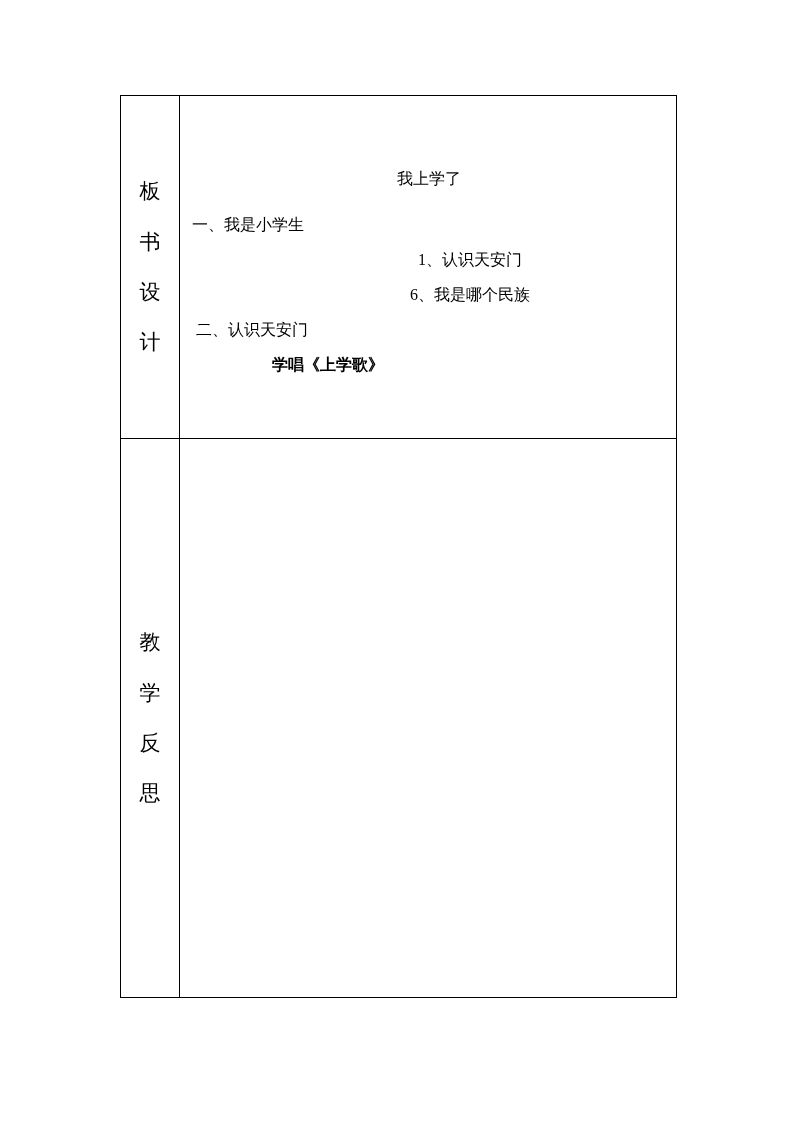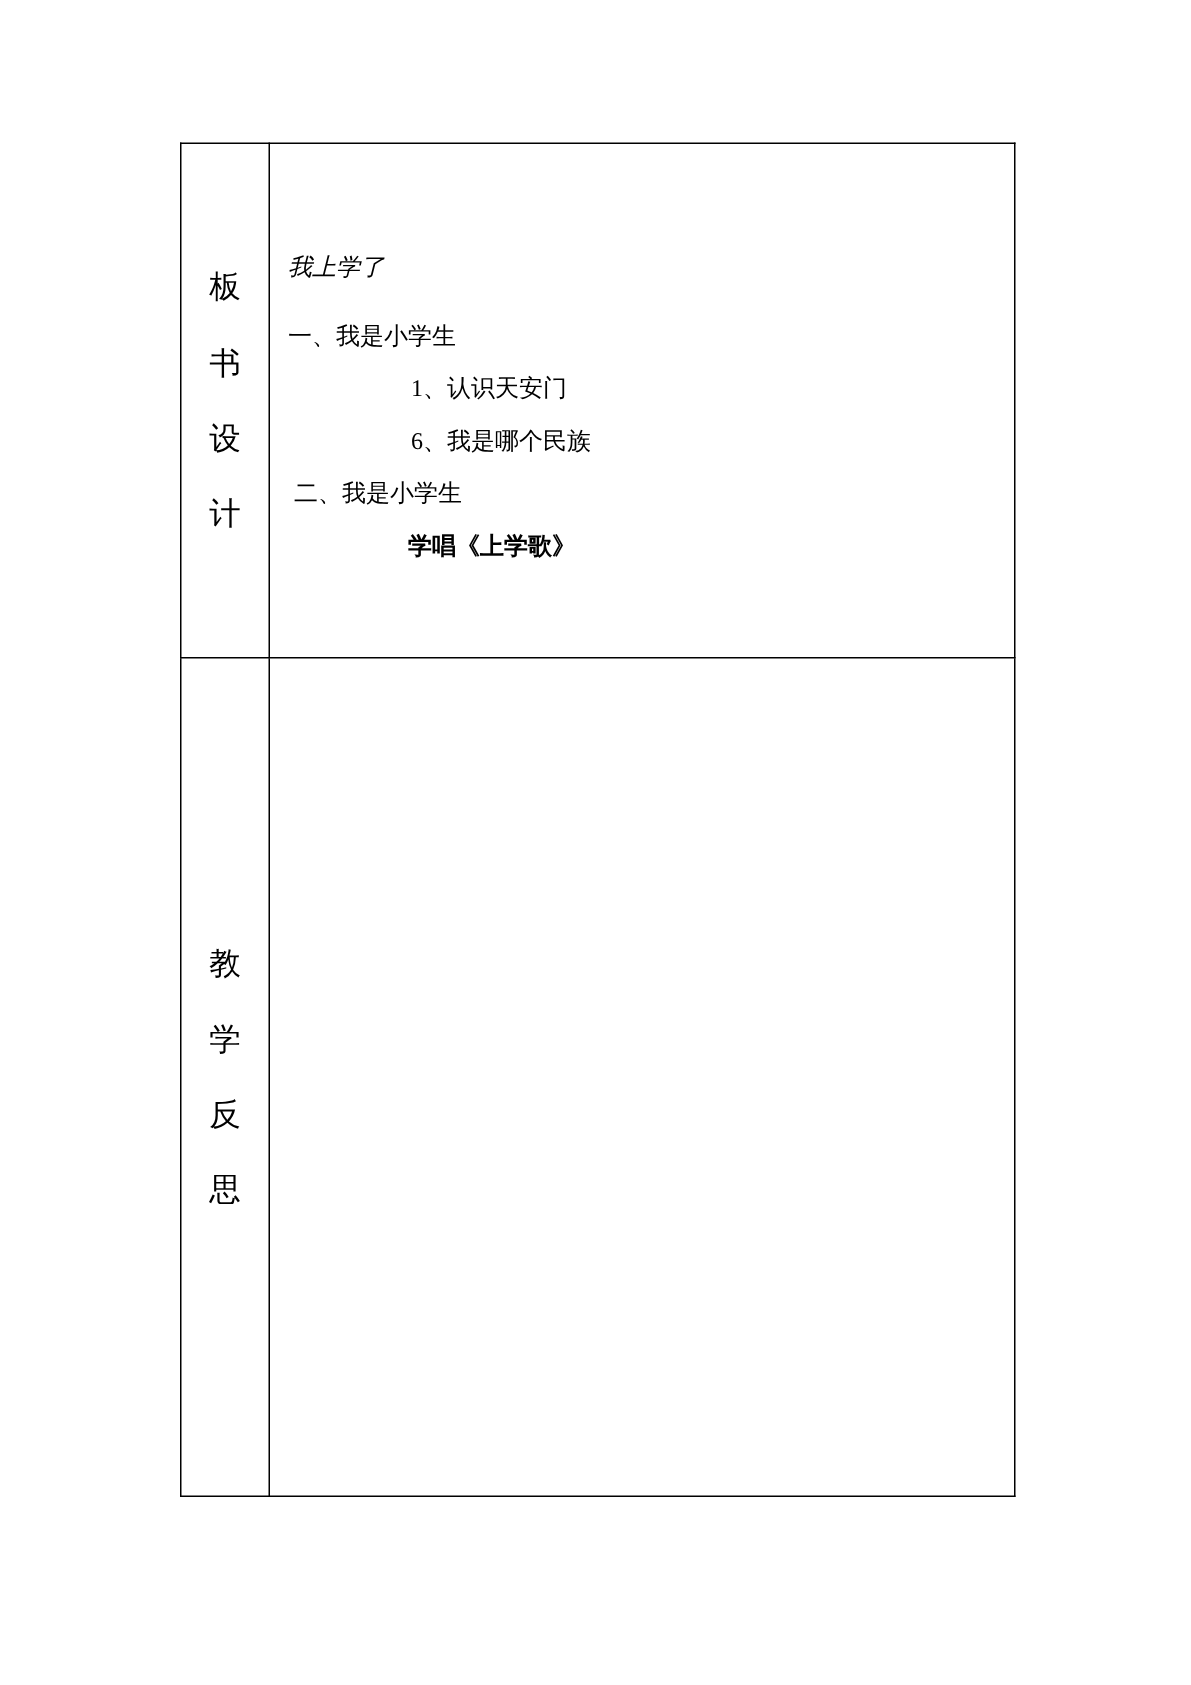--- a/index.html
+++ b/index.html
@@ -45,28 +45,29 @@
 
   .vlabel span {
     display: block;
   }
 
   .content-inner {
     padding: 28px 10px 18px 12px;
     line-height: 2.2;
   }
   .title-line {
+    text-align: center;
     margin-bottom: 10px;
-    font-style: italic;
   }
   .h1-line {
     padding-left: 0px;
   }
   .sub-line {
     padding-left: 82px;
+    text-align: center;
   }
   .h2-line {
     padding-left: 4px;
   }
   .sub2-line {
     padding-left: 80px;
     font-weight: bold;
   }
 </style>
 </head>
@@ -84,21 +85,21 @@
           <span>计</span>
         </div>
       </td>
       <td class="col-content row1-h">
         <div class="content-inner">
           <div class="title-line">我上学了</div>
           <div id="bd-items">
                 <div class="h1-line">一、我是小学生</div>
                 <div class="sub-line">1、认识天安门</div>
                 <div class="sub-line">6、我是哪个民族</div>
-                <div class="h2-line">二、我是小学生</div>
+                <div class="h2-line">二、认识天安门</div>
                 <div class="sub2-line">学唱《上学歌》</div>
               </div>
         </div>
       </td>
     </tr>
     <tr>
       <td class="col-label row2-h">
         <div class="vlabel">
           <span>教</span>
           <span>学</span>

